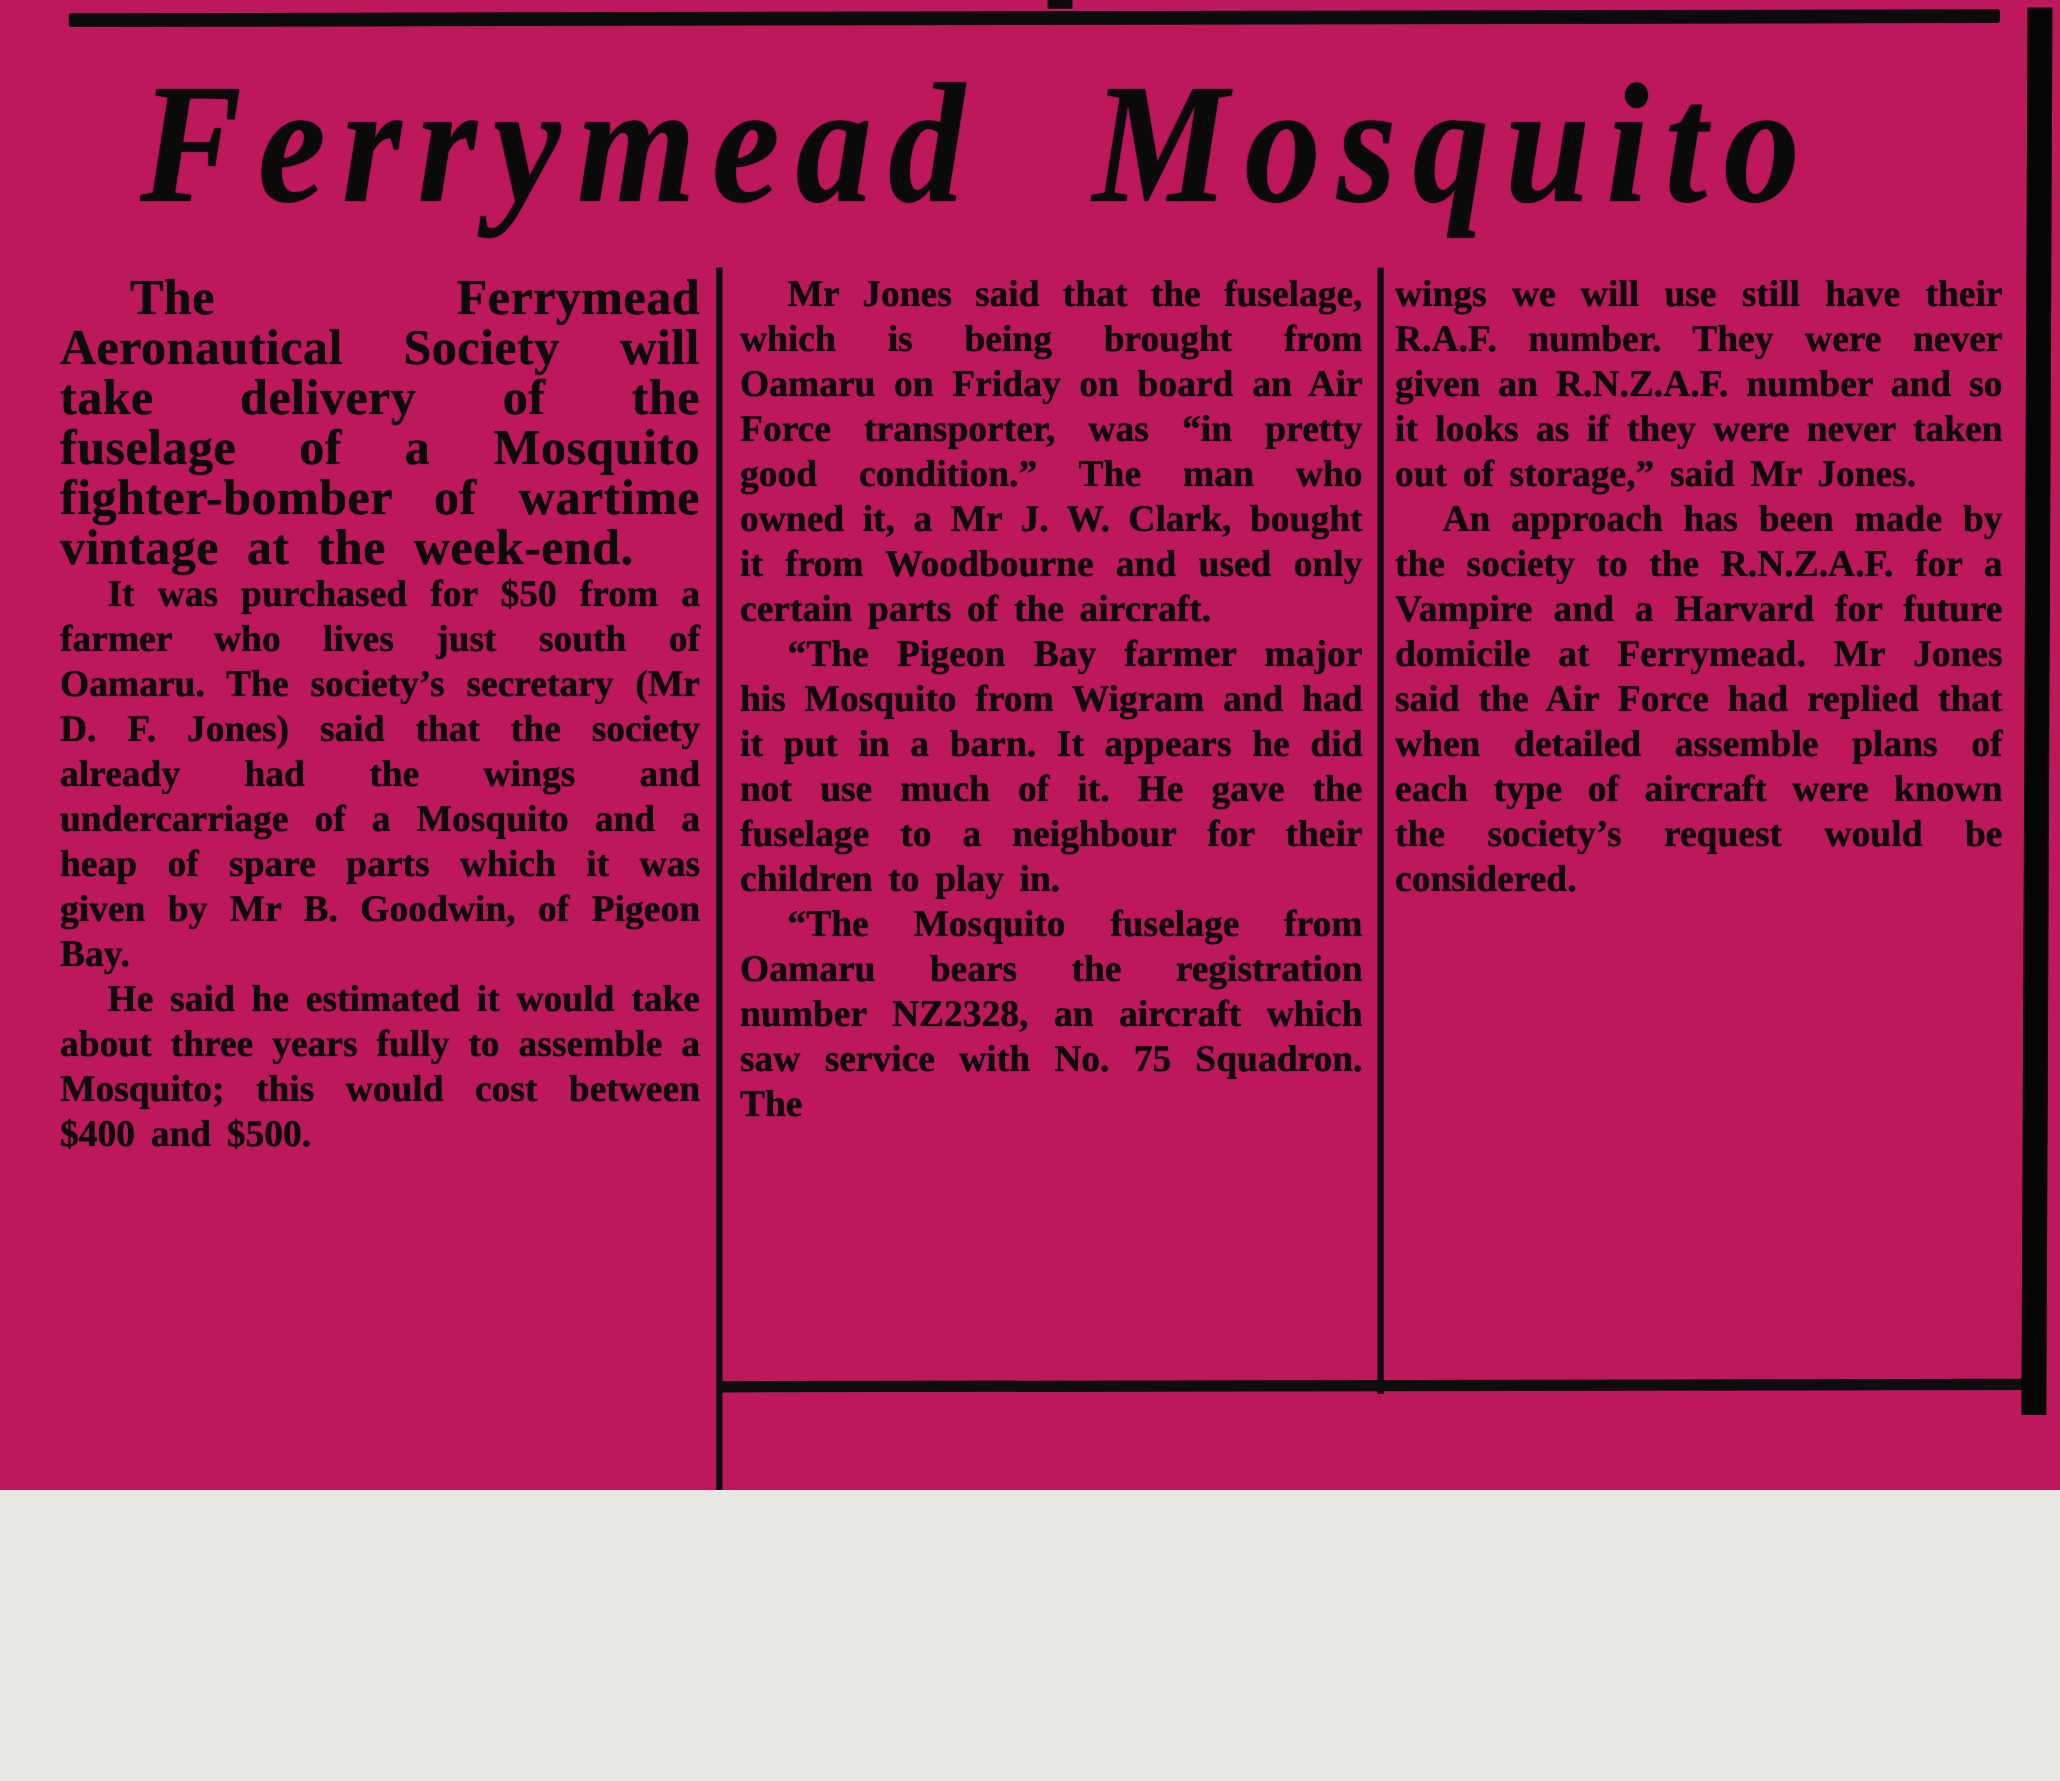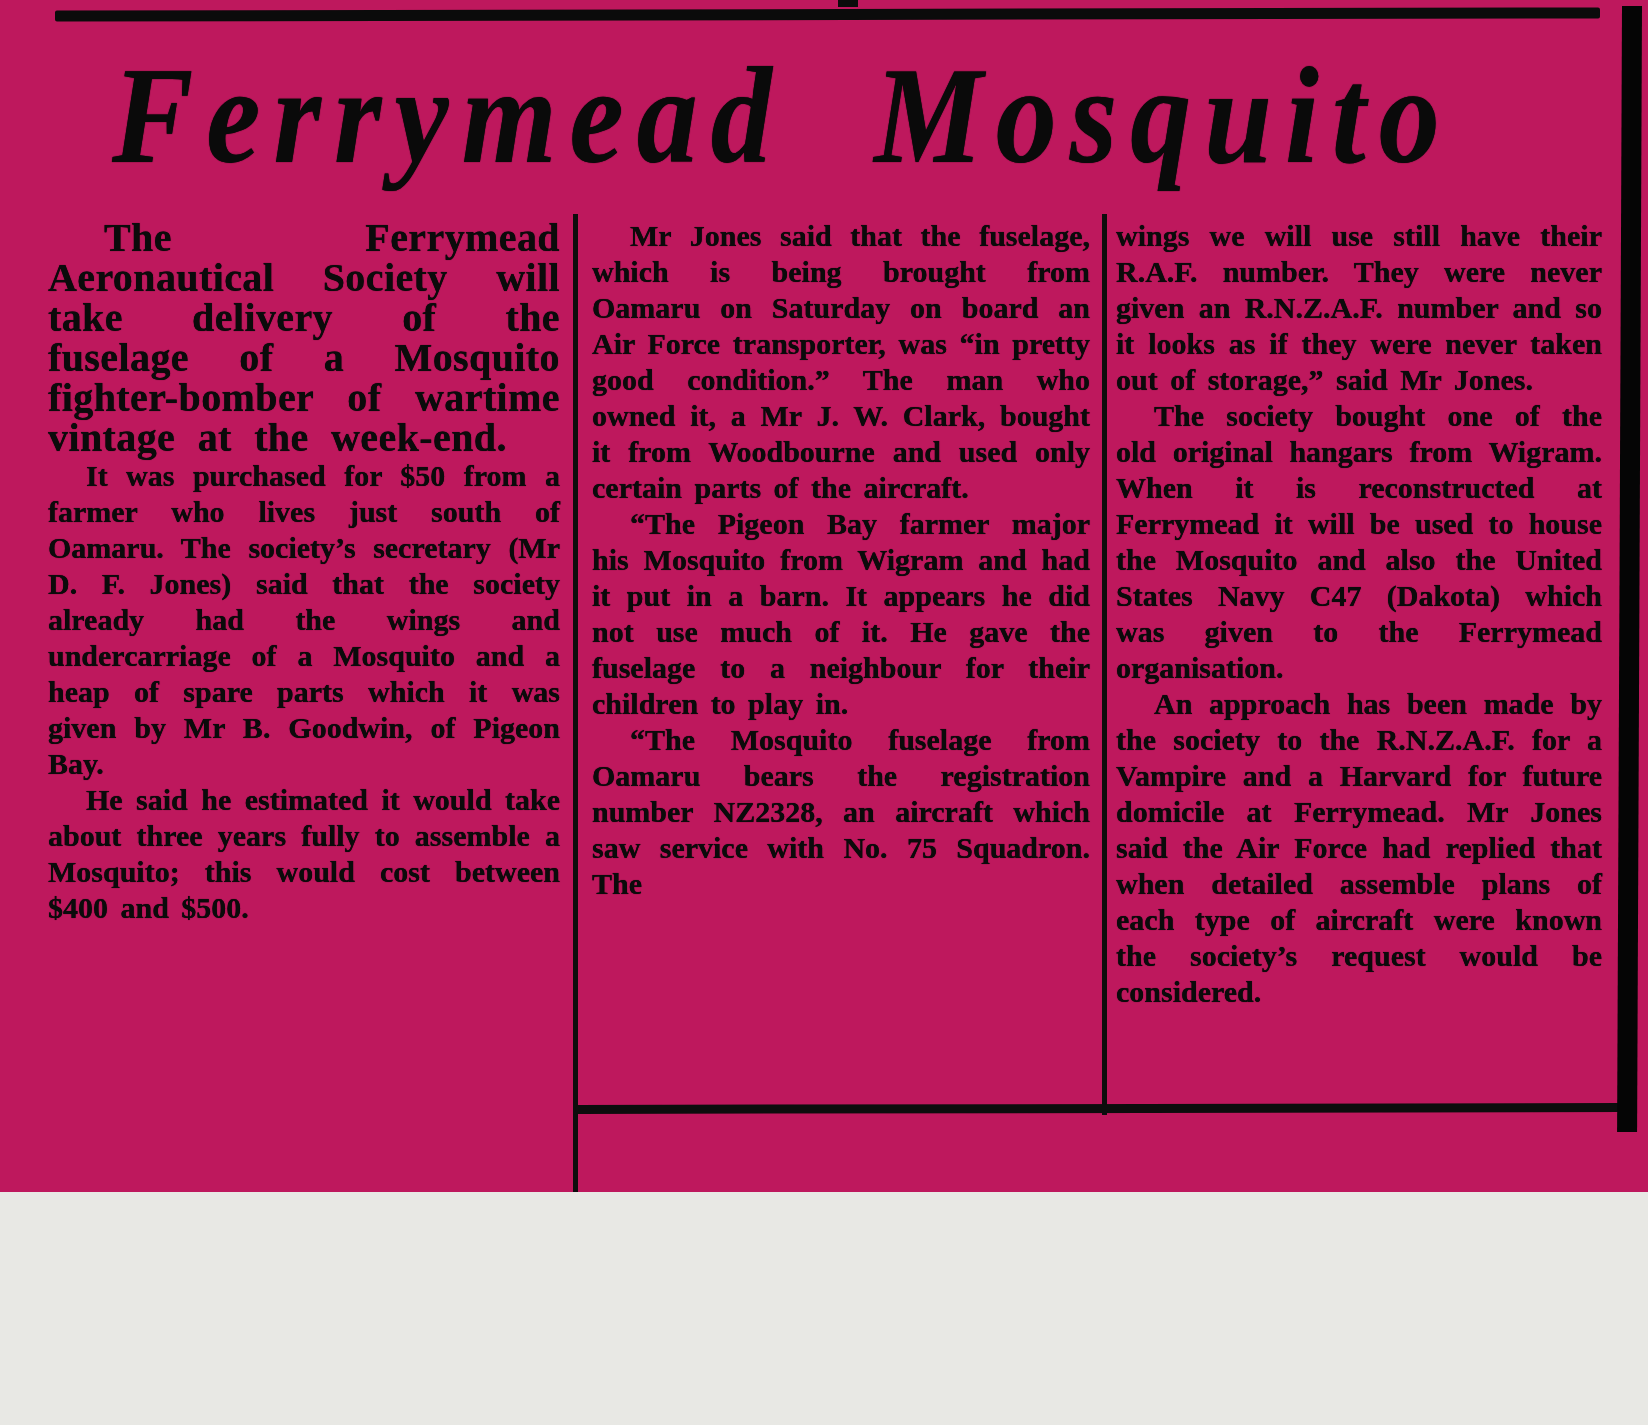--- a/index.html
+++ b/index.html
@@ -109,30 +109,29 @@
 
   <div class="col col-1">
     <p class="lead">The Ferrymead Aeronautical Society will take delivery of the fuselage of a Mosquito fighter-bomber of wartime vintage at the week-end.</p>
     <p>It was purchased for $50 from a farmer who lives just south of Oamaru. The society’s secretary (Mr D. F. Jones) said that the society already had the wings and undercarriage of a Mosquito and a heap of spare parts which it was given by Mr B. Goodwin, of Pigeon Bay.</p>
     <p>He said he estimated it would take about three years fully to assemble a Mosquito; this would cost between $400 and $500.</p>
   </div>
 
   <div class="vrule vrule-1"></div>
 
   <div class="col col-2">
-    <p>Mr Jones said that the fuselage, which is being brought from Oamaru on Saturday on board an Air Force transporter, was “in pretty good condition.” The man who owned it, a Mr J. W. Clark, bought it from Woodbourne and used only certain parts of the aircraft.</p>
+    <p>Mr Jones said that the fuselage, which is being brought from Oamaru on Friday on board an Air Force transporter, was “in pretty good condition.” The man who owned it, a Mr J. W. Clark, bought it from Woodbourne and used only certain parts of the aircraft.</p>
     <p>“The Pigeon Bay farmer major his Mosquito from Wigram and had it put in a barn. It appears he did not use much of it. He gave the fuselage to a neighbour for their children to play in.</p>
     <p>“The Mosquito fuselage from Oamaru bears the registration number NZ2328, an aircraft which saw service with No. 75 Squadron. The</p>
   </div>
 
   <div class="vrule vrule-2"></div>
 
   <div class="col col-3">
     <p class="cont">wings we will use still have their R.A.F. number. They were never given an R.N.Z.A.F. number and so it looks as if they were never taken out of storage,” said Mr Jones.</p>
-    <p>The society bought one of the old original hangars from Wigram. When it is reconstructed at Ferrymead it will be used to house the Mosquito and also the United States Navy C47 (Dakota) which was given to the Ferrymead organisation.</p>
     <p>An approach has been made by the society to the R.N.Z.A.F. for a Vampire and a Harvard for future domicile at Ferrymead. Mr Jones said the Air Force had replied that when detailed assemble plans of each type of aircraft were known the society’s request would be considered.</p>
   </div>
 
   <div class="hrule hrule-mid"></div>
   <div class="hrule hrule-col1"></div>
   <div class="right-bar"></div>
 
 </div>
 
 </body></html>

